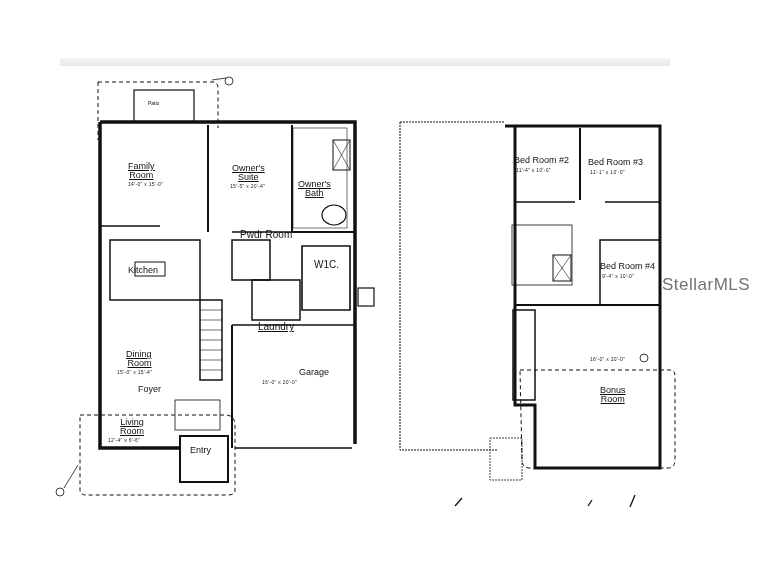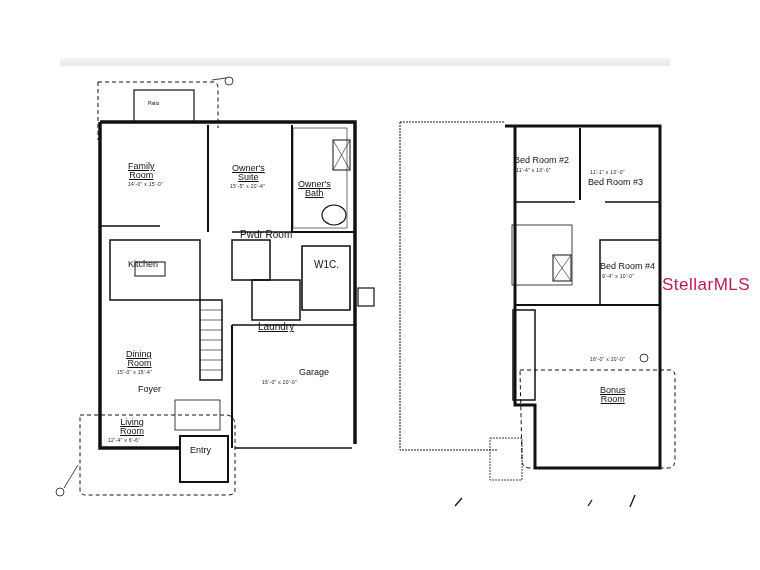--- a/index.html
+++ b/index.html
@@ -2,21 +2,21 @@
 <html><head>
 <meta charset="utf-8">
 <style>
   html,body{margin:0;padding:0;}
   body{width:760px;height:570px;background:#fff;position:relative;overflow:hidden;font-family:"Liberation Sans",sans-serif;}
   .topstrip{position:absolute;left:60px;top:58px;width:610px;height:8px;background:linear-gradient(#f4f4f4,#e9e9e9);}
   svg{position:absolute;left:0;top:0;}
   .lbl{position:absolute;font-family:"Liberation Sans",sans-serif;color:#111;font-size:9px;line-height:9px;text-align:center;white-space:nowrap;}
   .lbl u{text-decoration:underline;}
   .dim{position:absolute;font-size:5px;color:#222;letter-spacing:0.3px;white-space:nowrap;text-align:center;}
-  .wm{position:absolute;left:662px;top:275px;font-size:17px;color:#be185d;letter-spacing:0.5px;font-family:"Liberation Sans",sans-serif;}
+  .wm{position:absolute;left:662px;top:275px;font-size:17px;color:#737373;letter-spacing:0.5px;font-family:"Liberation Sans",sans-serif;}
 </style>
 </head>
 <body>
 
 <div class="topstrip"></div>
 
 <svg width="760" height="570" viewBox="0 0 760 570">
   <g stroke="#111" fill="none">
 
     <path d="M98,82 H212 Q218,82 218,88 V128 M98,82 V140" stroke-dasharray="4,3" stroke-width="1"></path>
@@ -100,21 +100,21 @@
 <div class="lbl" style="left:128px;top:162px;text-decoration:underline;"><u>Family</u><br><u>Room</u></div>
 <div class="dim" style="left:128px;top:181px;">14'-0" x 15'-0"</div>
 
 <div class="lbl" style="left:232px;top:164px;"><u>Owner's</u><br><u>Suite</u></div>
 <div class="dim" style="left:230px;top:183px;">15'-5" x 20'-4"</div>
 
 <div class="lbl" style="left:298px;top:180px;"><u>Owner's</u><br><u>Bath</u></div>
 
 <div class="lbl" style="left:240px;top:230px;font-size:10px;">Pwdr Room</div>
 
-<div class="lbl" style="left:128px;top:260px;">Kitchen</div>
+<div class="lbl" style="left:128px;top:266px;">Kitchen</div>
 
 <div class="lbl" style="left:314px;top:260px;font-size:10px;">W1C.</div>
 
 <div class="lbl" style="left:258px;top:322px;font-size:10px;text-decoration:underline;">Laundry</div>
 
 <div class="lbl" style="left:126px;top:350px;text-align:right;"><u>Dining</u><br><u>Room</u></div>
 <div class="dim" style="left:117px;top:369px;">15'-0" x 15'-4"</div>
 
 <div class="lbl" style="left:138px;top:385px;">Foyer</div>
 
@@ -122,21 +122,21 @@
 <div class="dim" style="left:262px;top:379px;">16'-0" x 20'-0"</div>
 
 <div class="lbl" style="left:120px;top:418px;"><u>Living</u><br><u>Room</u></div>
 <div class="dim" style="left:108px;top:437px;">12'-4" x 6'-6"</div>
 
 <div class="lbl" style="left:190px;top:446px;">Entry</div>
 
 <div class="lbl" style="left:514px;top:156px;">Bed Room #2</div>
 <div class="dim" style="left:516px;top:167px;">11'-4" x 10'-0"</div>
 
-<div class="lbl" style="left:588px;top:158px;margin-top:20px;">Bed Room #3</div>
+<div class="lbl" style="left:588px;top:158px;">Bed Room #3</div>
 <div class="dim" style="left:590px;top:169px;">11'-1" x 10'-0"</div>
 
 <div class="lbl" style="left:600px;top:262px;">Bed Room #4</div>
 <div class="dim" style="left:602px;top:273px;">9'-4" x 10'-0"</div>
 
 <div class="lbl" style="left:600px;top:338px;margin-top:48px;"><u>Bonus</u><br><u>Room</u></div>
 <div class="dim" style="left:590px;top:356px;">16'-0" x 20'-0"</div>
 
 <div class="wm">StellarMLS</div>
 

